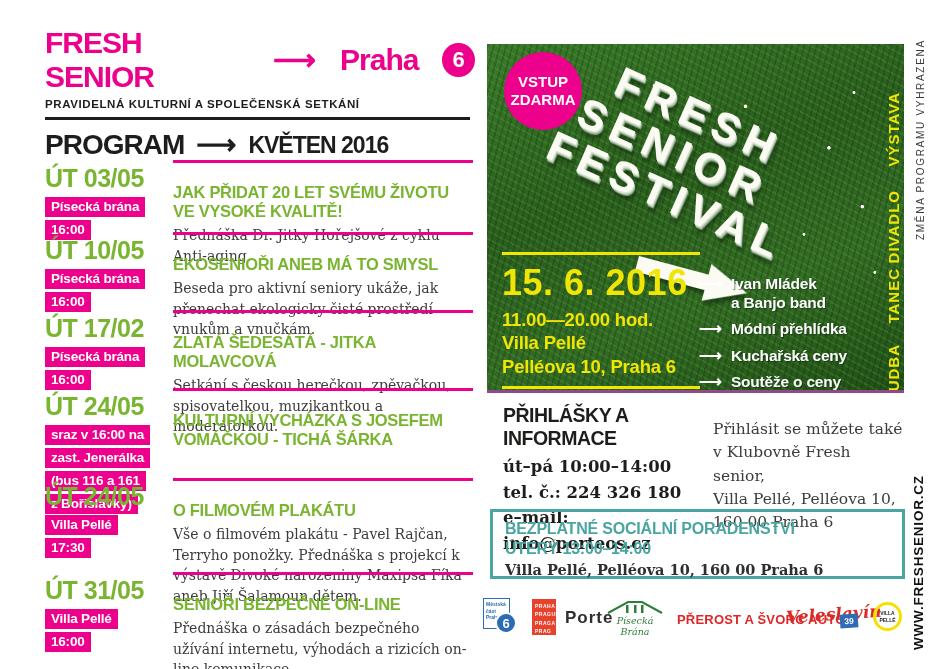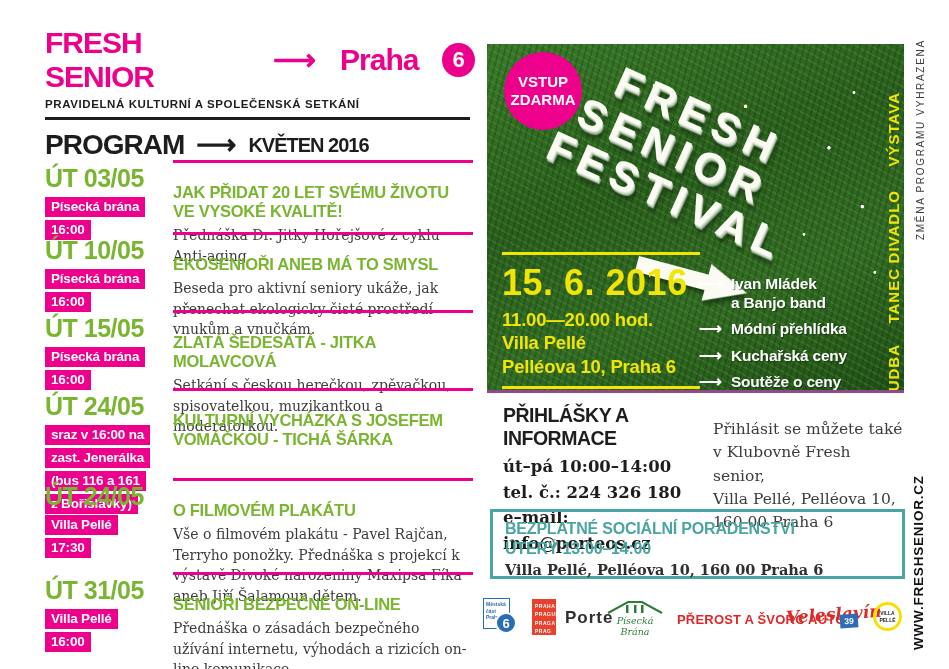--- a/index.html
+++ b/index.html
@@ -14,21 +14,21 @@
   .brand-city { font-size:30px; font-weight:bold; letter-spacing:-1px; }
   .brand-circle { width:34px; height:34px; border-radius:50%; background:#ec008c;
                   color:#fff; font-size:22px; font-weight:bold; display:flex;
                   align-items:center; justify-content:center; }
   .subtitle { margin-top:4px; font-size:11.5px; font-weight:bold; color:#1d1d1b;
               letter-spacing:.6px; }
   .header-rule { margin-top:7px; width:425px; height:3px; background:#1d1d1b; }
   .program-row { display:flex; align-items:center; gap:12px; margin-top:9px; color:#1d1d1b; }
   .program-title { font-size:28px; font-weight:bold; letter-spacing:-1px; }
   .program-arrow { font-size:28px; font-weight:bold; line-height:1; }
-  .program-month { font-size:20px; font-weight:bold; letter-spacing:-1px; }
+  .program-month { font-size:23px; font-weight:bold; letter-spacing:-1px; }
 
   #program-list { position:absolute; left:45px; top:0; width:430px; height:669px; }
   .entry { position:absolute; left:0; width:430px; display:flex; }
   .entry:nth-of-type(1){top:160px} .entry:nth-of-type(2){top:232px}
   .entry:nth-of-type(3){top:310px} .entry:nth-of-type(4){top:388px}
   .entry:nth-of-type(5){top:478px} .entry:nth-of-type(6){top:572px}
   .entry-left { width:128px; padding-top:4px; }
   .entry-date { font-size:25px; font-weight:bold; color:#79b530; letter-spacing:-0.5px;
                 margin-bottom:4px; white-space:nowrap; }
   .tag { display:table; background:#ec008c; color:#fff; font-size:13.5px; font-weight:bold;
@@ -183,21 +183,21 @@
         <div class="tag">Písecká brána</div>
         <div class="tag">16:00</div>
       </div>
       <div class="entry-body">
         <div class="entry-title">EKOSENIOŘI ANEB MÁ TO SMYSL</div>
         <div class="entry-desc">Beseda pro aktivní seniory ukáže, jak přenechat ekologicky čisté prostředí vnukům a vnučkám.</div>
       </div>
     </div>
     <div class="entry">
       <div class="entry-left">
-        <div class="entry-date">ÚT 15/05</div>
+        <div class="entry-date">ÚT 17/02</div>
         <div class="tag">Písecká brána</div>
         <div class="tag">16:00</div>
       </div>
       <div class="entry-body">
         <div class="entry-title">ZLATÁ ŠEDESÁTÁ - JITKA MOLAVCOVÁ</div>
         <div class="entry-desc">Setkání s českou herečkou, zpěvačkou, spisovatelkou, muzikantkou a moderátorkou.</div>
       </div>
     </div>
     <div class="entry">
       <div class="entry-left">

